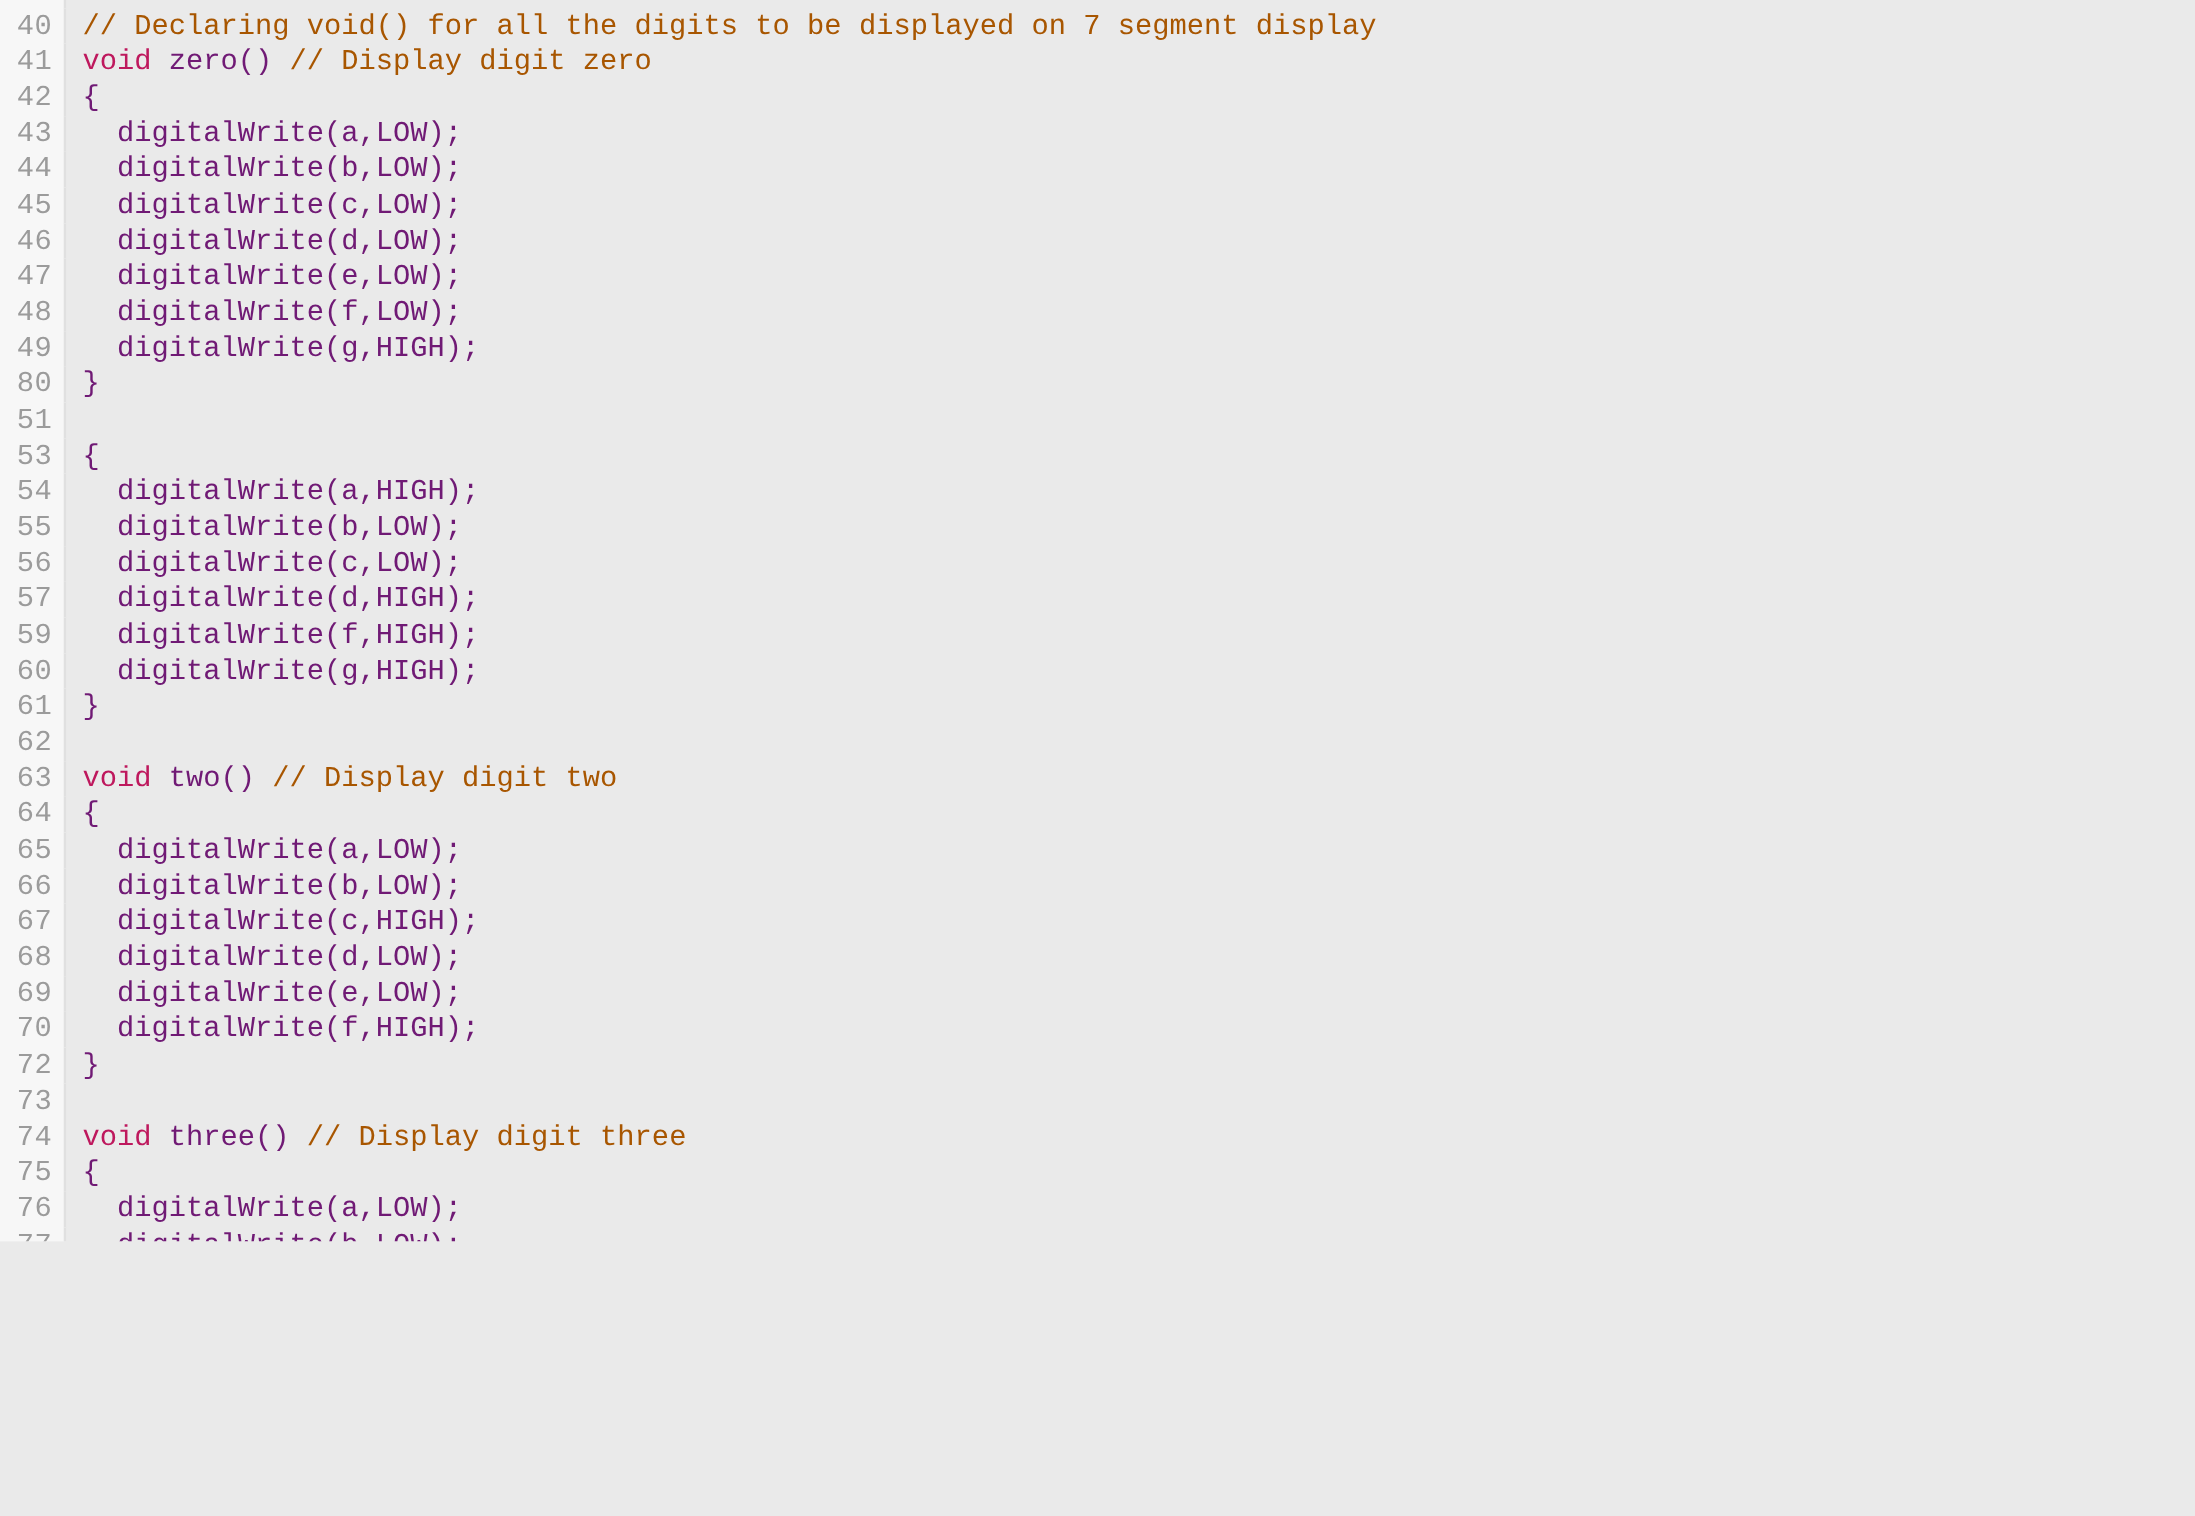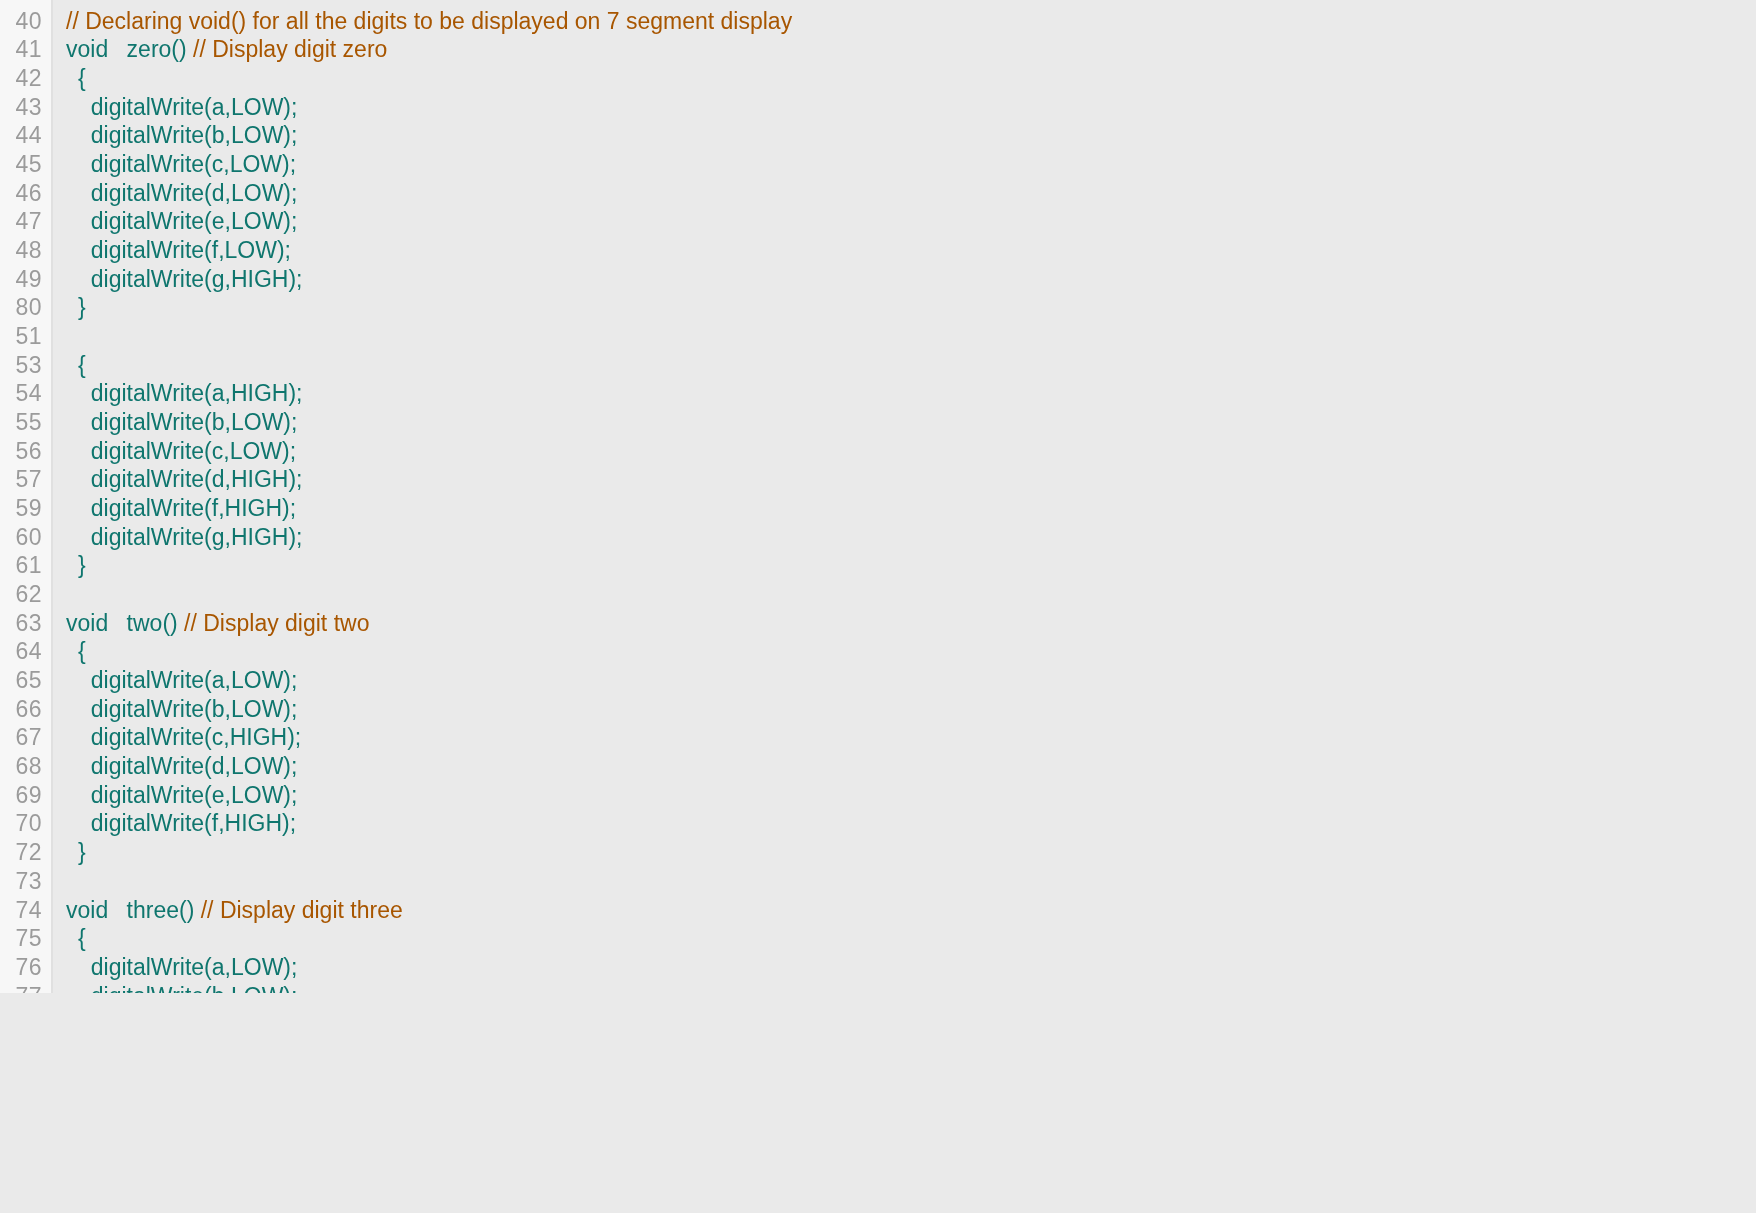--- a/index.html
+++ b/index.html
@@ -9,21 +9,21 @@
     height: 1213px;
     overflow: hidden;
     background: #eaeaea;
   }
   #editor {
     position: relative;
     width: 1756px;
     height: 993px;
     overflow: hidden;
     background: #eaeaea;
-    font-family: Liberation Sans, sans-serif;
+    font-family: Liberation Mono, monospace;
   }
   
   #gutter-bg {
     position: absolute;
     left: 0;
     top: 0;
     width: 53px;
     height: 1213px;
     background: #f7f7f7;
     border-right: 2px solid #e0e0e0;
@@ -55,23 +55,23 @@
     border-right: 2px solid #e0e0e0;
     user-select: none;
   }
   .code {
     flex: 1 1 auto;
     padding-left: 13px;
     font-size: 23px;
     color: #161616;
     letter-spacing: 0px;
   }
-  .kw   { color: #0f766e; text-align: right; }
+  .kw   { color: #be185d; text-align: right; }
   .cmt  { color: #a85600; }
-  .plain{ color: #0f766e; margin-left: 12px; }
+  .plain{ color: #701a75; }
 </style>
 </head>
 <body>
 
 <div id="editor">
   <div id="gutter-bg"></div>
   <div id="scroll">
       <div class="line"><div class="ln">39</div><div class="code"></div></div>
       <div class="line"><div class="ln">40</div><div class="code"><span class="cmt">// Declaring void() for all the digits to be displayed on 7 segment display</span></div></div>
       <div class="line"><div class="ln">41</div><div class="code"><span class="kw">void</span><span class="plain"> zero() </span><span class="cmt">// Display digit zero</span></div></div>

